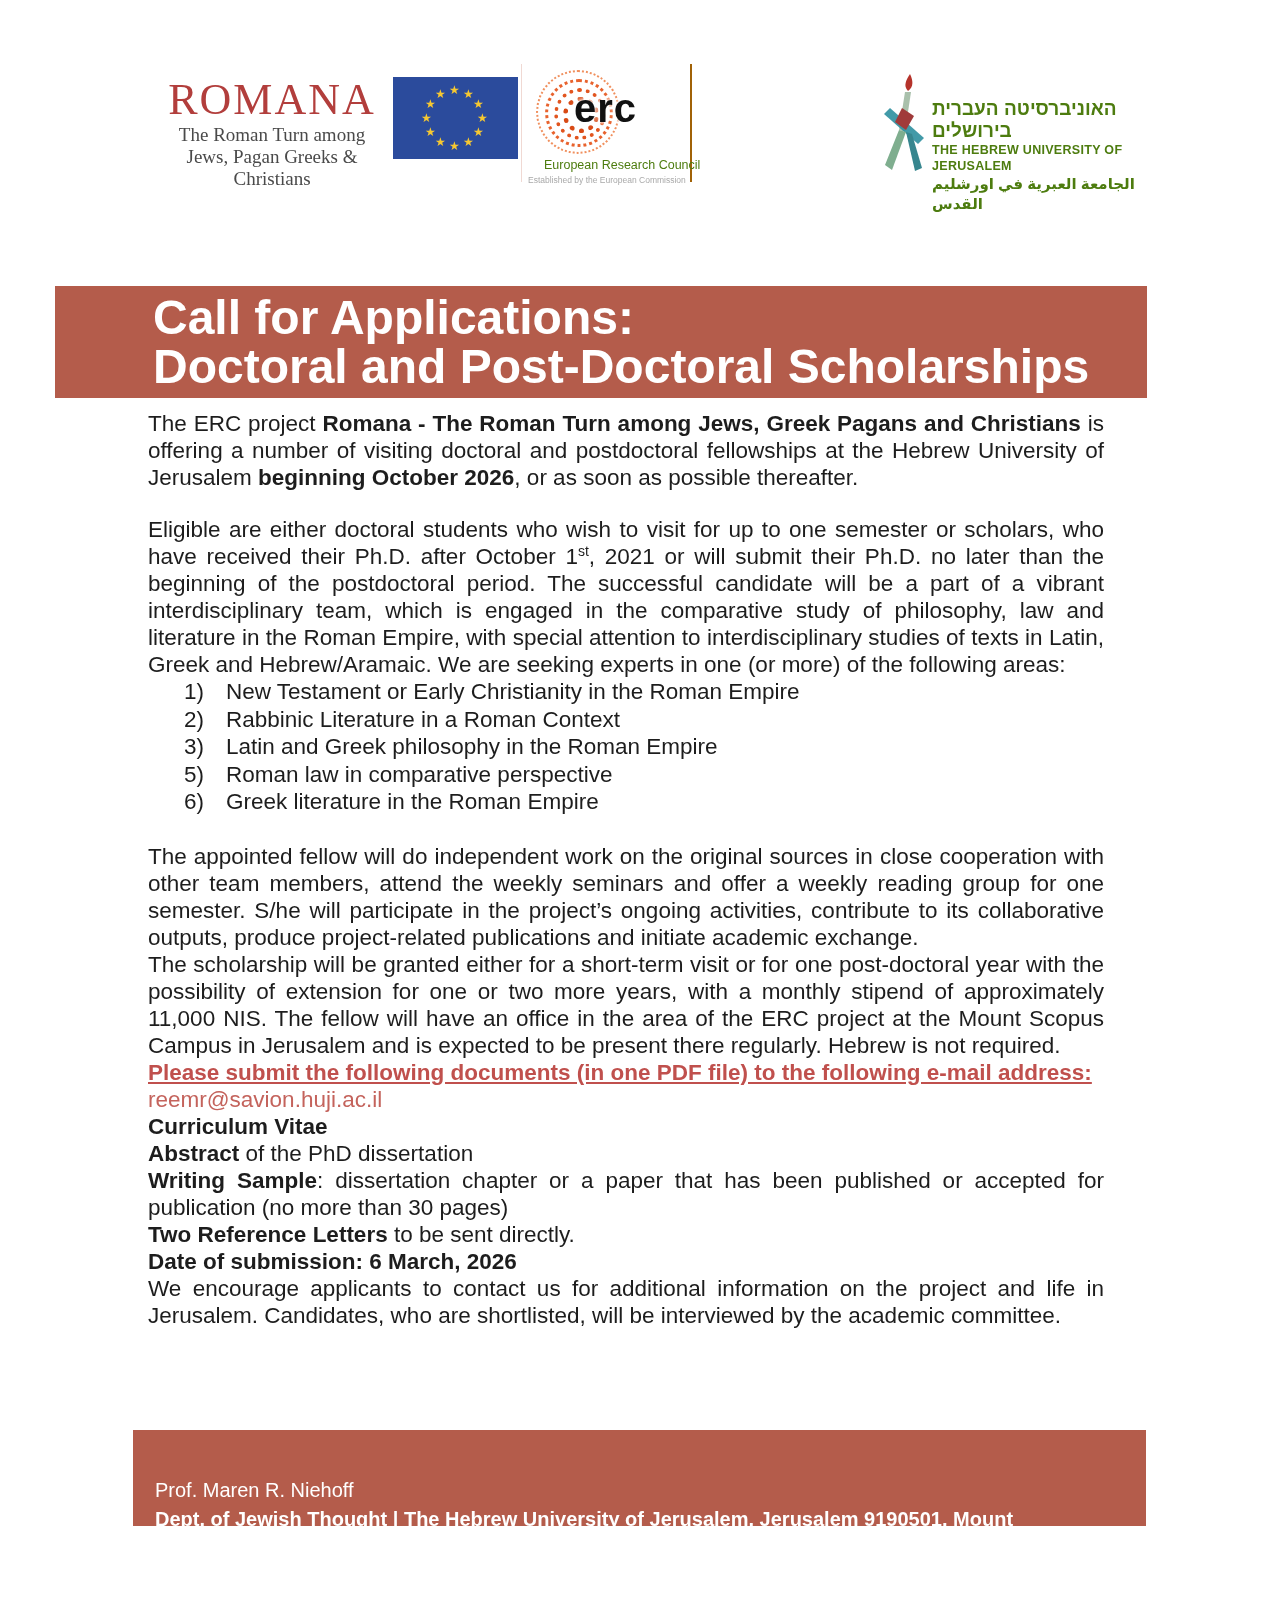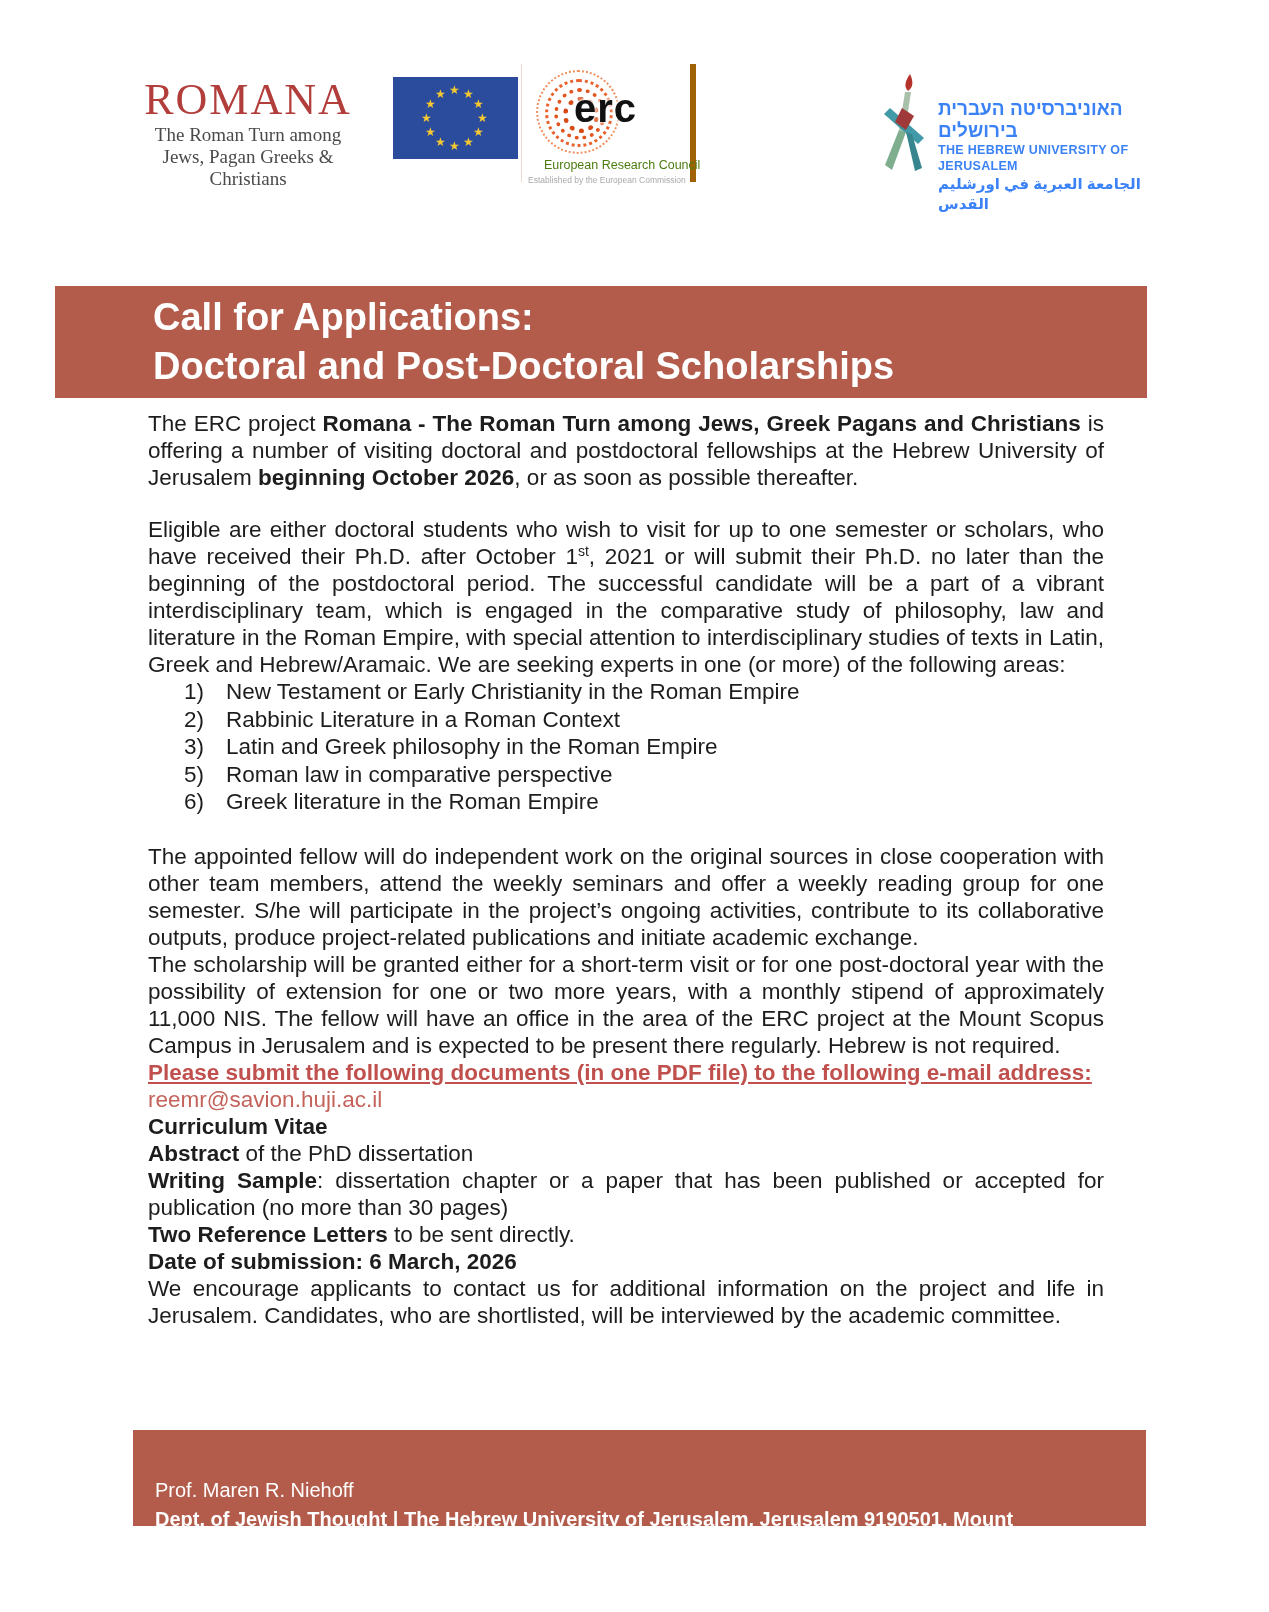--- a/index.html
+++ b/index.html
@@ -1,50 +1,50 @@
 <!DOCTYPE html>
 <html><head>
 <meta charset="utf-8">
 <style>
   html,body{margin:0;padding:0;background:#fff;}
   .page{position:relative;width:1269px;height:1612px;background:#ffffff;overflow:hidden;
         font-family:"Liberation Sans","DejaVu Sans",sans-serif;color:#1d1d1d;}
 
   
-  .romana{position:absolute;left:124px;top:76px;width:248px;text-align:center;
+  .romana{position:absolute;left:148px;top:76px;width:248px;text-align:center;
           font-family:"Liberation Serif","DejaVu Serif",serif;}
   .romana .big{font-size:44px;letter-spacing:2px;color:#b23e3c;line-height:48px;}
   .romana .sub{font-size:19px;color:#4a4a4a;line-height:22px;}
 
   .euflag{position:absolute;left:393px;top:77px;width:125px;height:82px;background:#2b4b9c;}
   .euflag span{position:absolute;color:#f6c831;font-size:12px;line-height:12px;}
 
   .ercblock{position:absolute;left:521px;top:64px;width:168px;height:118px;
-            border-left:1px solid #f0d9d3;border-right:6px solid #a16207;}
+            border-left:1px solid #f0d9d3;border-right:2px solid #a16207;}
   .ercrings{position:absolute;left:14px;top:6px;width:84px;height:84px;}
   .ring{position:absolute;border-radius:50%;border-style:dotted;border-color:#e8622d;}
   .r1{left:0;top:0;width:80px;height:80px;border-width:2px;border-color:#f0905e;}
   .r2{left:9px;top:9px;width:62px;height:62px;border-width:3px;}
   .r3{left:18px;top:18px;width:44px;height:44px;border-width:4px;border-color:#e2551f;}
   .r4{left:27px;top:27px;width:26px;height:26px;border-width:5px;border-color:#d84a15;}
   .ercword{position:absolute;left:52px;top:22px;font-size:40px;font-weight:bold;color:#111;
            letter-spacing:1px;text-shadow:0 0 4px #fff,0 0 6px #fff,0 0 2px #fff;}
   .ercl1{position:absolute;left:22px;top:94px;width:160px;font-size:12.5px;font-weight:normal;color:#4d7c0f;}
   .ercl2{position:absolute;left:6px;top:111px;width:160px;font-size:8.5px;color:#a9a9a9;}
 
   .huji{position:absolute;left:872px;top:70px;width:290px;height:110px;}
   .torch{position:absolute;left:0;top:0;}
-  .hujitext{position:absolute;left:66px;top:28px;width:224px;color:#3b82f6;}
+  .hujitext{position:absolute;left:60px;top:28px;width:224px;color:#4d7c0f;}
   .huji .heb{font-size:19px;line-height:22px;font-weight:bold;}
   .huji .eng{font-size:12.5px;line-height:16px;font-weight:bold;letter-spacing:.3px;}
   .huji .ara{font-size:15px;line-height:20px;font-weight:bold;}
 
   
   .banner{position:absolute;left:55px;top:286px;width:1092px;height:112px;background:#b45c4b;
-          color:#ffffff;font-weight:bold;font-size:38px;line-height:49px;
+          color:#ffffff;font-weight:bold;font-size:48px;line-height:49px;
           padding-top:7px;padding-left:98px;box-sizing:border-box;}
 
   
   .bodycol{position:absolute;left:148px;top:410px;width:956px;font-size:22.5px;line-height:27px;
            text-align:justify;}
   .bodycol p{margin:0;}
   .gap1{margin-top:25px !important;}
   .gap2{margin-top:27px !important;}
   .areas{margin:0;padding:0;list-style:none;}
   .areas .li{display:flex;padding-left:36px;text-align:left;line-height:27.5px;}

